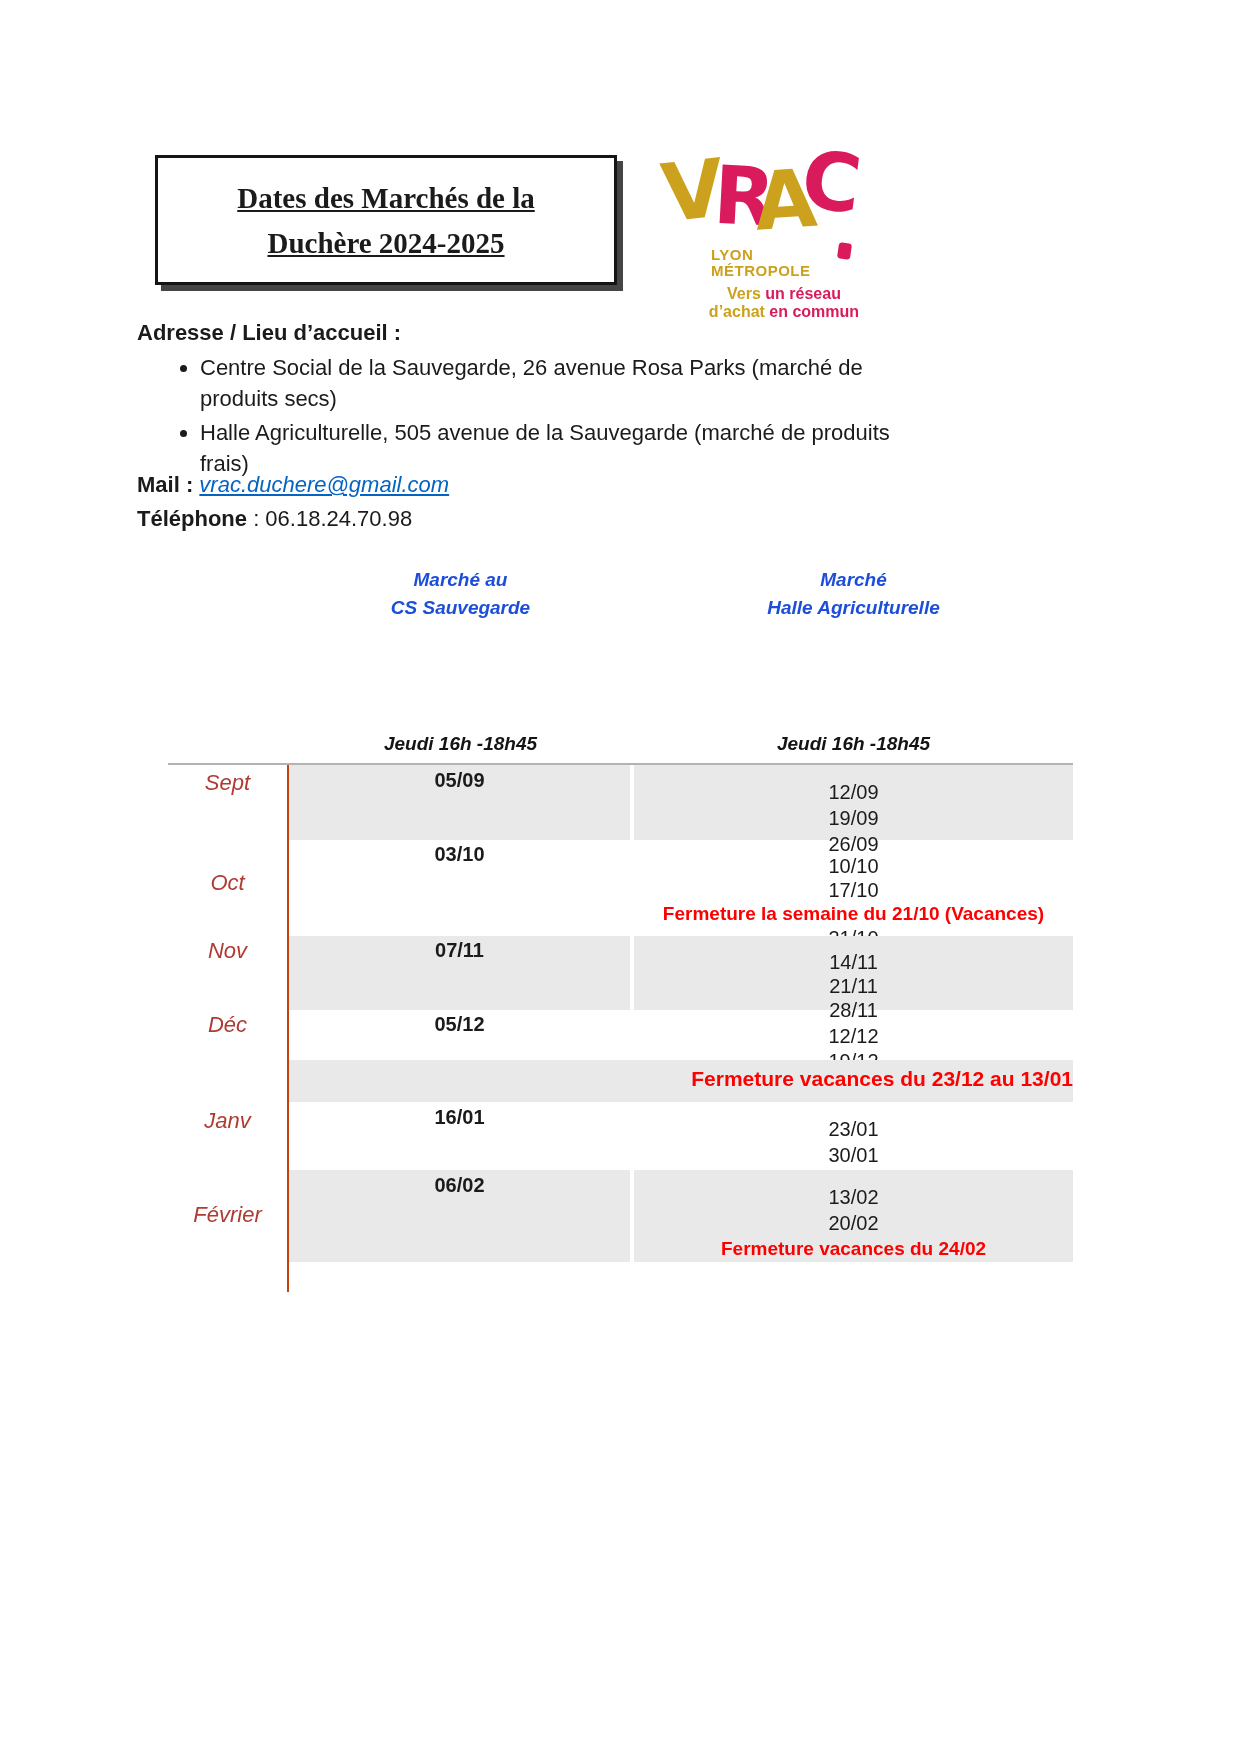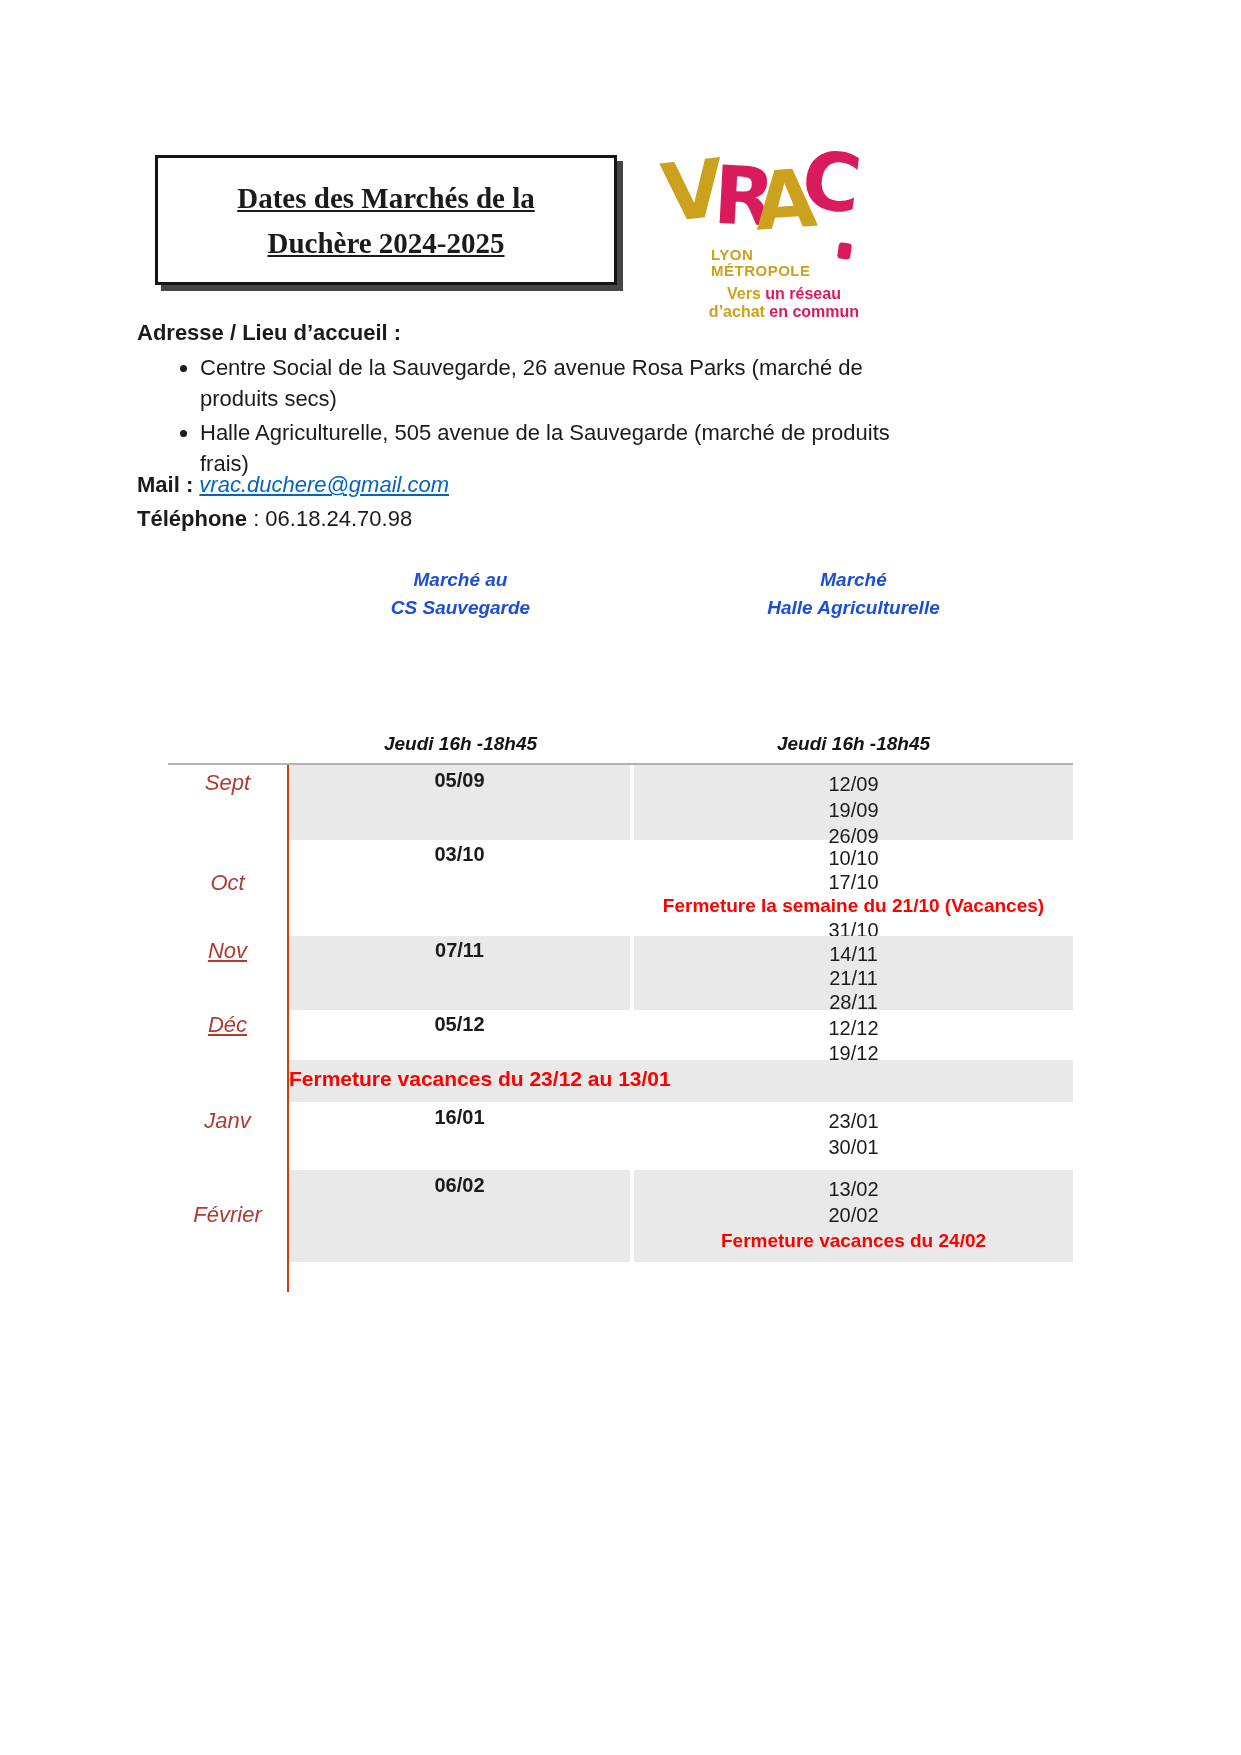--- a/index.html
+++ b/index.html
@@ -50,31 +50,31 @@
   .time1{left:287px;top:733px;width:347px;}
   .time2{left:634px;top:733px;width:439px;}
 
   
   .sched{left:168px;top:763px;width:905px;border-top:2px solid #b3b3b3;box-sizing:border-box;}
   .trow{display:flex;}
   .h79{height:75px;} .h96{height:96px;} .h74{height:74px;} .h50{height:50px;}
   .h42{height:42px;} .h61{height:68px;} .h92{height:92px;} .h30{height:30px;}
   .mcell{width:119px;flex:none;text-align:center;color:#AF3B33;font-style:italic;
     font-size:22px;line-height:26px;box-sizing:border-box;}
-  .pt2{padding-top:2px;text-decoration:underline;} .pt5{padding-top:5px;} .pt6{padding-top:6px;}
+  .pt2{padding-top:2px;} .pt5{padding-top:5px;} .pt6{padding-top:6px;}
   .pt30{padding-top:30px;} .pt32{padding-top:32px;}
   .data{flex:1;display:flex;border-left:2px solid #c2410c;box-sizing:border-box;}
   .c1{width:341px;flex:none;text-align:center;padding-top:2px;box-sizing:border-box;}
-  .c2{flex:1;margin-left:4px;text-align:center;padding-top:6px;box-sizing:border-box;}
+  .c2{flex:1;margin-left:4px;text-align:center;padding-top:14px;box-sizing:border-box;}
   .shaded .c1,.shaded .c2{background:#E9E9E9;}
   .ln{font-size:20px;}
   .lh24 .ln{line-height:24px;} .lh25 .ln{line-height:25px;} .lh26 .ln{line-height:26px;}
   .b{font-weight:bold;}
   .closure{color:#FE0000;font-weight:bold;font-size:19px;}
-  .band{flex:1;background:#E9E9E9;text-align:left;color:#FE0000;font-weight:bold;
+  .band{flex:1;background:#E9E9E9;text-align:right;color:#FE0000;font-weight:bold;
     font-size:21px;padding-top:7px;box-sizing:border-box;}
 </style>
 </head>
 <body>
 
 <div class="page">
 
   <div class="abs title-box">
     <div class="title-line">Dates des Marchés de la</div>
     <div class="title-line">Duchère 2024-2025</div>

